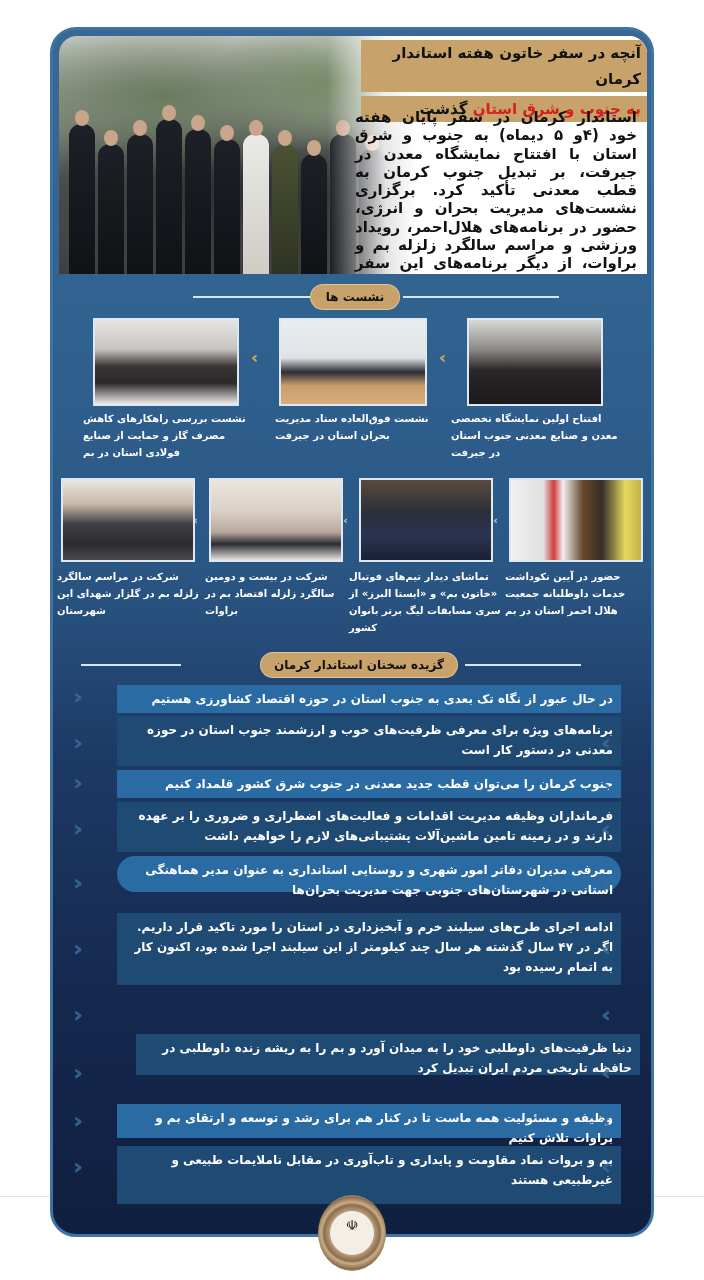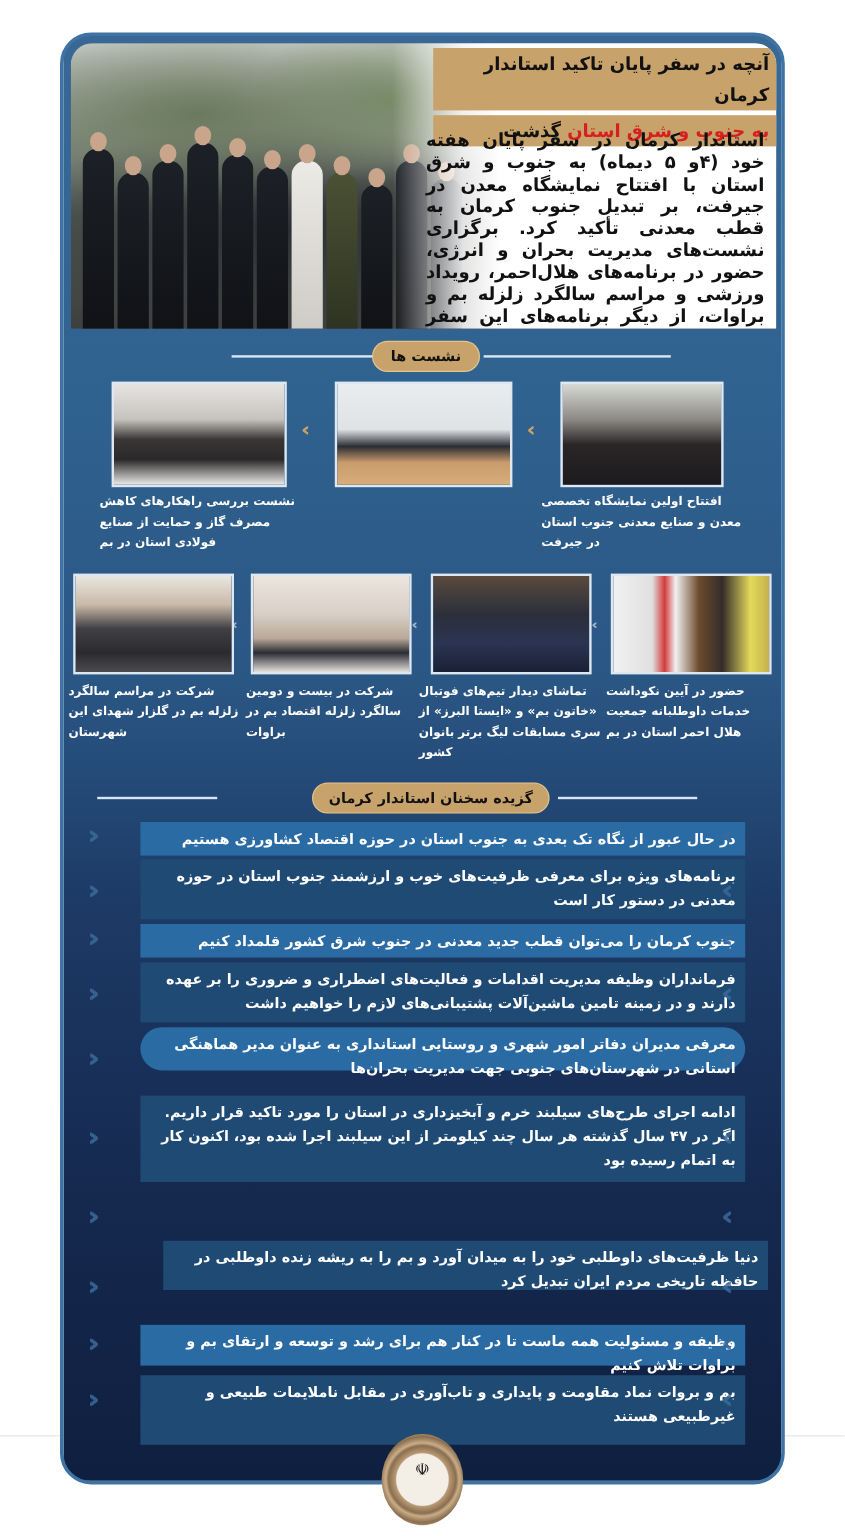--- a/index.html
+++ b/index.html
@@ -72,21 +72,21 @@
       <div class="person" style="height:145px;"></div>
       <div class="person" style="height:135px;"></div>
       <div class="person white" style="height:140px;"></div>
       <div class="person green" style="height:130px;"></div>
       <div class="person" style="height:120px;"></div>
       <div class="person" style="height:140px;"></div>
       <div class="person" style="height:125px;"></div>
     </div>
     <div class="hero-fade"></div>
     <div class="title-box">
-      <div class="title-line">آنچه در سفر پایان تاکید استاندار کرمان</div>
+      <div class="title-line">آنچه در سفر خاتون هفته استاندار کرمان</div>
       <div class="title-line">
         <span class="red">به جنوب و شرق استان</span>
         <span>گذشت</span>
       </div>
     </div>
     <div class="intro">استاندار کرمان در سفر پایان هفته خود (۴و ۵ دیماه) به جنوب و شرق استان با افتتاح نمایشگاه معدن در جیرفت، بر تبدیل جنوب کرمان به قطب معدنی تأکید کرد. برگزاری نشست‌های مدیریت بحران و انرژی، حضور در برنامه‌های هلال‌احمر، رویداد ورزشی و مراسم سالگرد زلزله بم و براوات، از دیگر برنامه‌های این سفر بود</div>
   </div>
 
   <div class="sec-header" style="top:255px;">
     <div class="line" style="left:140px; width:150px;"></div>
@@ -100,20 +100,21 @@
   <div class="chev-gold" style="left:386px; top:318px;">‹‹</div>
   <div class="thumb" style="left:226px; top:288px; width:148px; height:88px;">
     <div class="img" style="background:linear-gradient(180deg,#e9edf0 0%,#dfe3e6 45%,#2c2d33 62%,#c99c6c 78%,#d9ad7a 100%);"></div>
   </div>
   <div class="chev-gold" style="left:198px; top:318px;">‹‹</div>
   <div class="thumb" style="left:40px; top:288px; width:146px; height:88px;">
     <div class="img" style="background:linear-gradient(180deg,#e6e4e1 0%,#c6c3bf 35%,#3a3636 55%,#2a2829 75%,#ecebe8 100%);"></div>
   </div>
 
   <div class="caption" style="left:398px; top:380px; width:170px;">افتتاح اولین نمایشگاه تخصصی معدن و صنایع معدنی جنوب استان در جیرفت</div>
+  <div class="caption" style="left:222px; top:380px; width:156px;">نشست فوق‌العاده ستاد مدیریت بحران استان در جیرفت</div>
   <div class="caption" style="left:30px; top:380px; width:166px;">نشست بررسی راهکارهای کاهش مصرف گاز و حمایت از صنایع فولادی استان در بم</div>
 
   <div class="thumb" style="left:456px; top:448px; width:134px; height:84px;">
     <div class="img" style="background:linear-gradient(90deg,#f1f1f1 0%,#e0e0e0 25%,#d23b3b 33%,#f1f1f1 40%,#6b4a2c 55%,#352d2a 70%,#e3d95c 88%,#c5b14b 100%);"></div>
   </div>
   <div class="chev-small" style="left:440px; top:484px;">‹‹</div>
   <div class="thumb" style="left:306px; top:448px; width:134px; height:84px;">
     <div class="img" style="background:linear-gradient(180deg,#5a4a3e 0%,#2b2f3a 40%,#2b3452 70%,#1a2035 100%);"></div>
   </div>
   <div class="chev-small" style="left:290px; top:484px;">‹‹</div>

